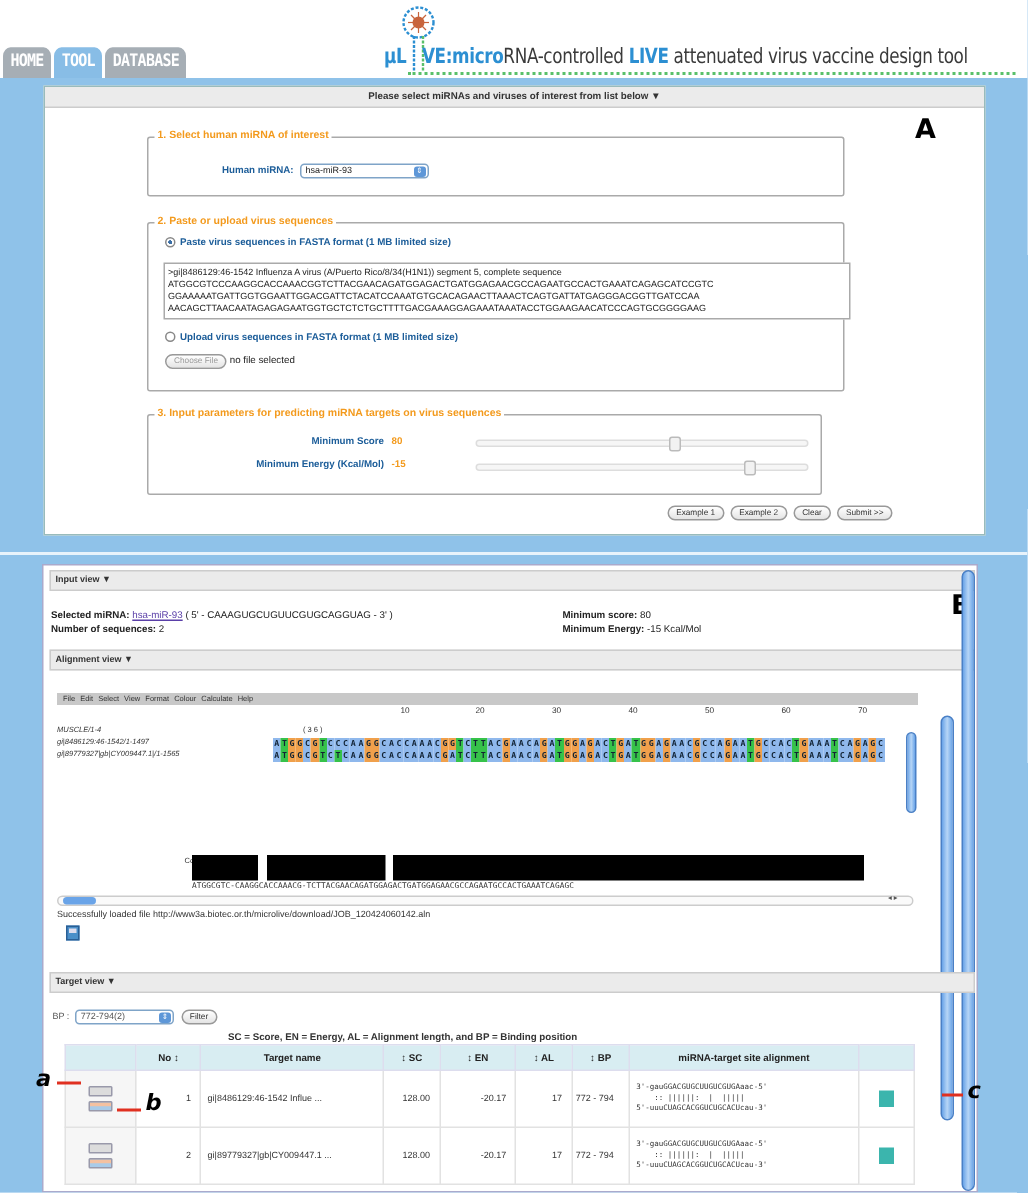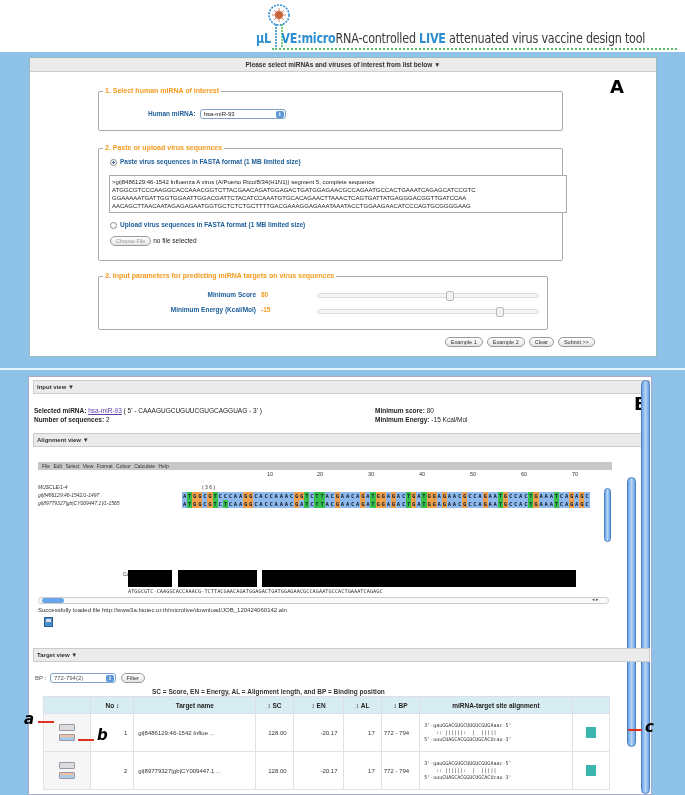--- a/index.html
+++ b/index.html
@@ -48,20 +48,25 @@
 .icbox.b{background:linear-gradient(#f4c1a0 50%,#a9cbe8 50%)}
 .ann{position:absolute;font-size:15px;font-weight:bold;font-style:italic;font-family:"DejaVu Sans",sans-serif;color:#000}
 .arrow{position:absolute;height:2px;background:#e03020}
 .mirna-al{font-family:"DejaVu Sans Mono",monospace;font-size:5px;line-height:7px;white-space:pre;padding-left:4px;color:#333}
 .teal{width:10px;height:11px;background:#3bb5ad;margin:auto}
 </style>
 </head>
 <body>
 
 <div class="top">
+  <div class="tabs">
+    <div class="tab">HOME</div>
+    <div class="tab active">TOOL</div>
+    <div class="tab">DATABASE</div>
+  </div>
   <div class="logo">
     <svg style="position:absolute;left:14px;top:0" width="26" height="46" viewBox="0 0 26 46">
       <circle cx="13" cy="11" r="10" fill="none" stroke="#2c8fd2" stroke-width="1.6" stroke-dasharray="2 1.2"></circle>
       <circle cx="13" cy="11" r="4" fill="#c8643c"></circle>
       <g stroke="#c8643c" stroke-width="0.8">
           <line x1="13" y1="4" x2="13" y2="18"></line>
           <line x1="6" y1="11" x2="20" y2="11"></line>
           <line x1="8" y1="6" x2="18" y2="16"></line>
           <line x1="18" y1="6" x2="8" y2="16"></line>
         </g>

